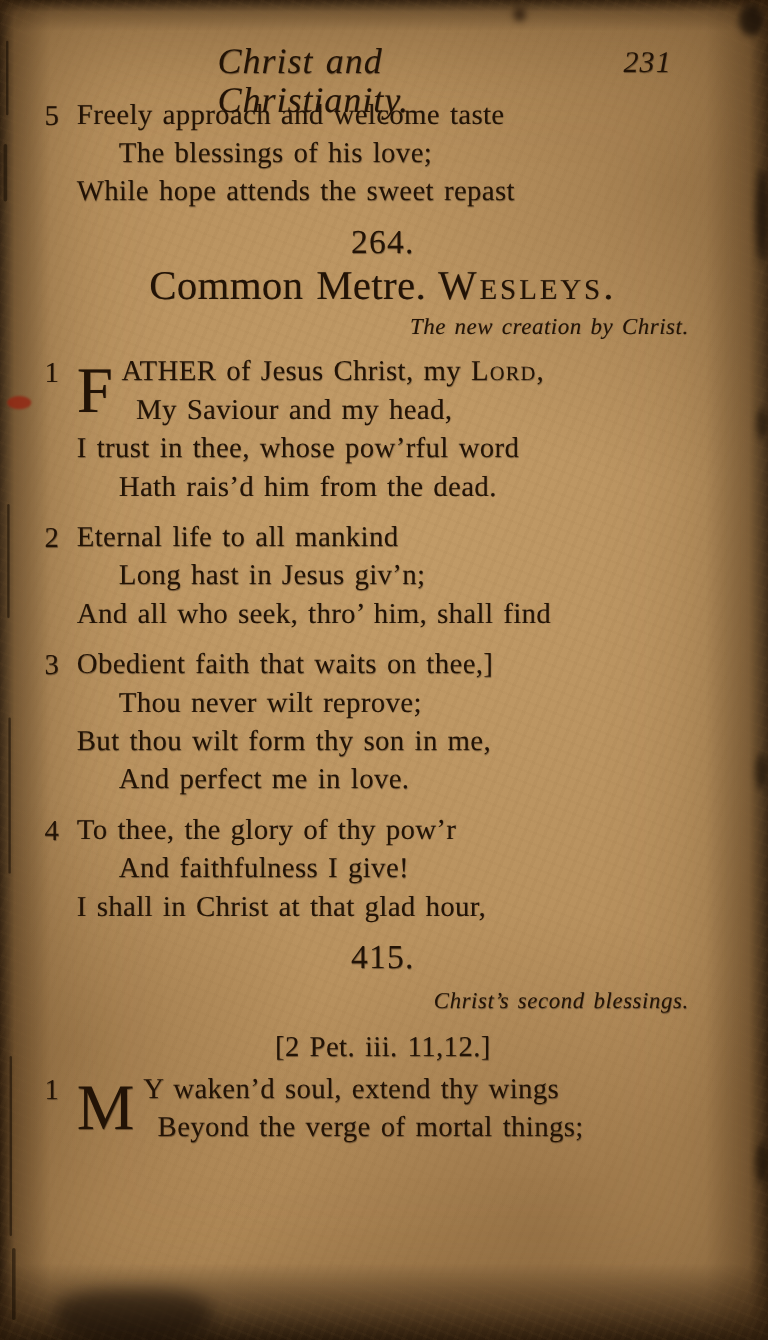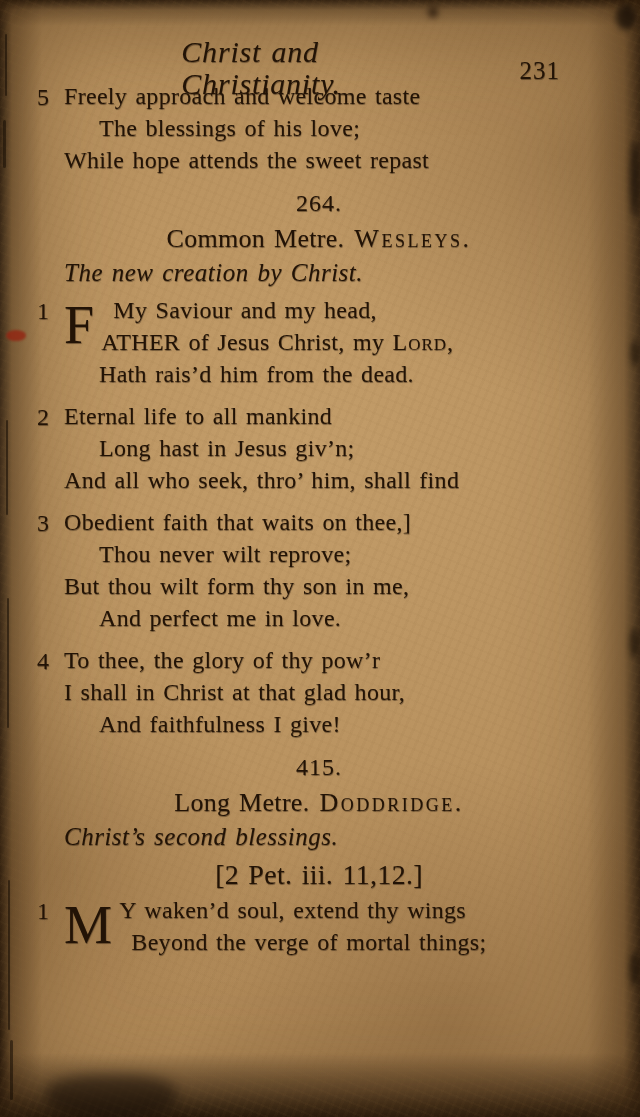--- a/index.html
+++ b/index.html
@@ -42,36 +42,36 @@
     letter-spacing: 0.3px;
     word-spacing: 2px;
     text-shadow: 0.4px 0.5px 0.7px rgba(30,17,6,0.45);
   }
 
   .running-head { position: relative; height: 44px; }
   .head-title {
     position: absolute; left: 50%; transform: translateX(-54%);
     font-style: italic; font-size: 30px; letter-spacing: 0.8px;
   }
-  .page-number { position: absolute; right: 14px; top: 19px; font-size: 25px; letter-spacing: 1px; }
+  .page-number { position: absolute; right: 14px; top: 1px; font-size: 25px; letter-spacing: 1px; font-style: italic; }
 
   .stanza { position: relative; margin-bottom: 10px; }
   .snum { position: absolute; left: -27px; top: 1px; font-size: 24px; }
   .line { white-space: nowrap; }
   .indent { padding-left: 35px; }
 
   .hymn-number {
     font-weight: normal; text-align: center;
-    font-size: 24px; line-height: 34px; letter-spacing: 1px;
+    font-size: 28px; line-height: 34px; letter-spacing: 1px;
     margin: 0 0 2px 0;
   }
-  .metre-line { text-align: center; font-size: 26px; line-height: 34px; }
+  .metre-line { text-align: center; font-size: 34px; line-height: 34px; }
   .author { font-variant: small-caps; letter-spacing: 2.5px; margin-left: 10px; }
-  .subtitle { text-align: left; font-style: italic; font-size: 25px; line-height: 34px; margin-bottom: 4px; letter-spacing: 0.5px; }
-  .scripture-ref { text-align: center; font-size: 28px; line-height: 34px; margin-bottom: 2px; }
+  .subtitle { text-align: right; font-style: italic; font-size: 19px; line-height: 34px; margin-bottom: 4px; letter-spacing: 0.5px; }
+  .scripture-ref { text-align: center; font-size: 24px; line-height: 34px; margin-bottom: 2px; }
 
   .dropcap {
     float: left;
     font-size: 54px;
     line-height: 58px;
     padding-right: 7px;
     margin-top: 2px;
   }
   .dc-indent { text-indent: 12px; }
   .clear { clear: left; }
@@ -139,22 +139,23 @@
 
     <h2 class="hymn-number">264.</h2>
     <div class="metre-line">
       <span>Common Metre.</span><span class="author">Wesleys.</span>
     </div>
     <div class="subtitle">The new creation by Christ.</div>
 
     <section class="stanza">
       <span class="snum">1</span>
       <span class="dropcap">F</span>
+      <div class="line"><span>ATHER of Jesus Christ, my </span><span class="sc">Lord</span><span>,</span></div>
       <div class="line dc-indent">My Saviour and my head,</div>
-      <div class="line"><span>ATHER of Jesus Christ, my </span><span class="sc">Lord</span><span>,</span></div>
+      <div class="line clear">I trust in thee, whose pow’rful word</div>
       <div class="line indent">Hath rais’d him from the dead.</div>
     </section>
 
     <section class="stanza">
       <span class="snum">2</span>
       <div class="line">Eternal life to all mankind</div>
       <div class="line indent">Long hast in Jesus giv’n;</div>
       <div class="line">And all who seek, thro’ him, shall find</div>
     </section>
 
@@ -162,28 +163,25 @@
       <span class="snum">3</span>
       <div class="line">Obedient faith that waits on thee,]</div>
       <div class="line indent">Thou never wilt reprove;</div>
       <div class="line">But thou wilt form thy son in me,</div>
       <div class="line indent">And perfect me in love.</div>
     </section>
 
     <section class="stanza">
       <span class="snum">4</span>
       <div class="line">To thee, the glory of thy pow’r</div>
+      <div class="line indent">And faithfulness I give!</div>
       <div class="line">I shall in Christ at that glad hour,</div>
-      <div class="line indent">And faithfulness I give!</div>
     </section>
 
     <h2 class="hymn-number">415.</h2>
-    <div class="metre-line">
-      <span>Long Metre.</span><span class="author">Doddridge.</span>
-    </div>
     <div class="subtitle">Christ’s second blessings.</div>
     <div class="scripture-ref">[2 Pet. iii. 11,12.]</div>
 
     <section class="stanza">
       <span class="snum">1</span>
       <span class="dropcap">M</span>
       <div class="line">Y waken’d soul, extend thy wings</div>
       <div class="line dc-indent">Beyond the verge of mortal things;</div>
     </section>
 

